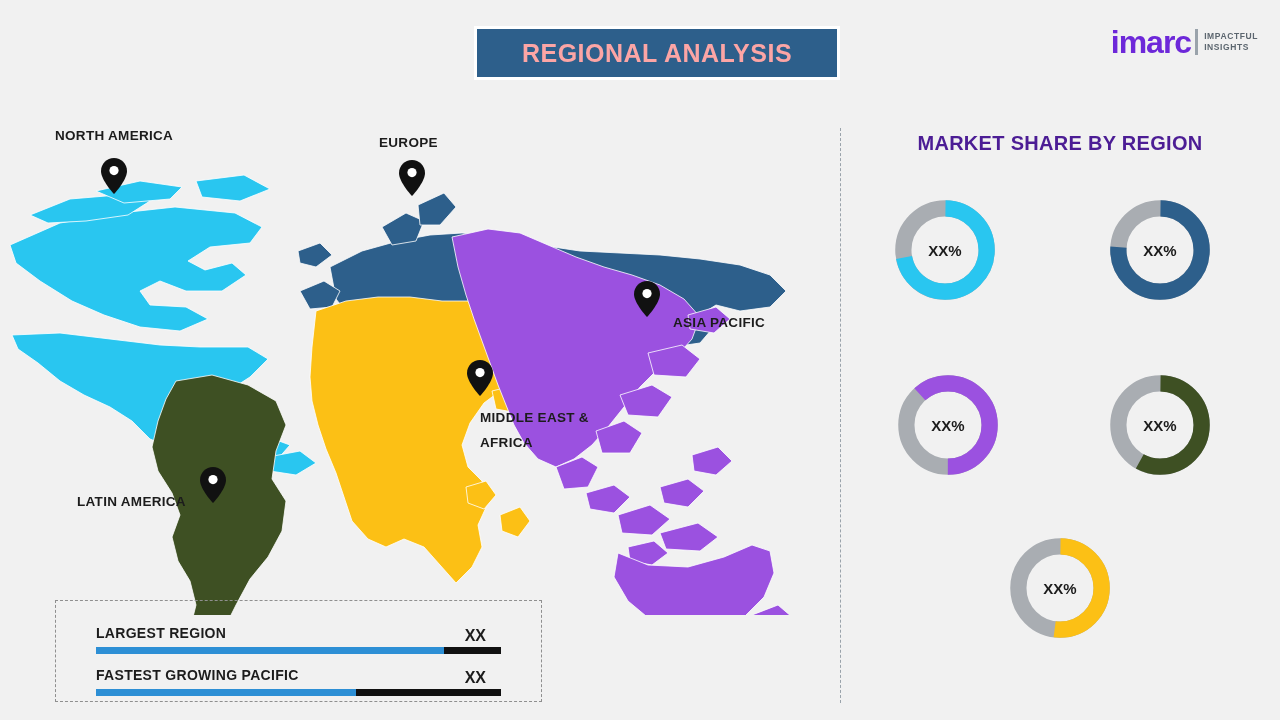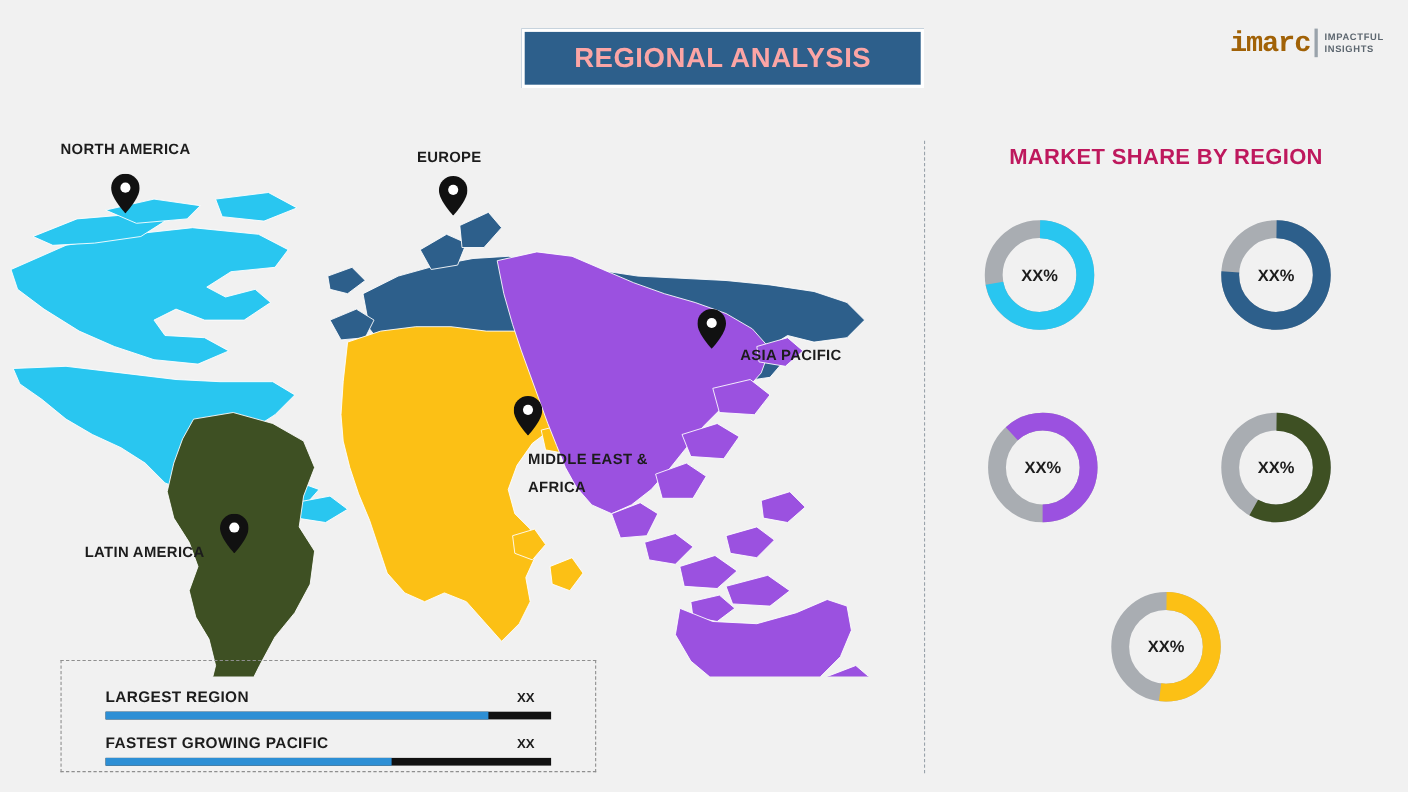--- a/index.html
+++ b/index.html
@@ -19,21 +19,21 @@
     display:flex;align-items:center;justify-content:center;
   }
   .title-bar span{
     color:#fca5a5;font-size:25px;font-weight:bold;letter-spacing:.5px;
   }
   
   .logo{
     position:absolute;right:22px;top:26px;display:flex;align-items:center;
   }
   .logo .word{
-    font-size:26px;font-weight:bold;color:#a16207;letter-spacing:-1px;line-height:1;font-family:Liberation Mono, monospace;
+    font-size:32px;font-weight:bold;color:#6d28d9;letter-spacing:-1px;line-height:1;
   }
   .logo .bar{
     width:3px;height:26px;background:#9aa3ab;margin:0 6px 0 4px;
   }
   .logo .tag{
     font-size:8.5px;color:#5c666f;line-height:11px;font-weight:bold;letter-spacing:.6px;
   }
   
   .v-divider{
     position:absolute;left:840px;top:128px;height:575px;
@@ -52,32 +52,32 @@
   
   .legend{
     position:absolute;left:55px;top:600px;width:485px;height:100px;
     border:1px dashed #8f8f8f;background:transparent;
   }
   .legend-row{position:absolute;left:40px;width:405px;}
   .legend-row .lab{
     position:absolute;left:0;top:0;font-size:14px;font-weight:bold;color:#1c1c1c;letter-spacing:.3px;
   }
   .legend-row .val{
-    position:absolute;right:15px;top:2px;font-size:12px;font-weight:bold;color:#1c1c1c;
+    position:absolute;right:15px;top:2px;font-size:16px;font-weight:bold;color:#1c1c1c;
   }
   .legend-row .track{
     position:absolute;left:0;top:22px;width:405px;height:7px;background:#111111;
   }
   .legend-row .fill{
     position:absolute;left:0;top:22px;height:7px;background:#2d8fd5;
   }
   
   .panel-title{
     position:absolute;left:840px;top:132px;width:440px;text-align:center;
-    font-size:20px;font-weight:bold;color:#be185d;letter-spacing:.3px;
+    font-size:20px;font-weight:bold;color:#4c1d95;letter-spacing:.3px;
   }
   .donut{position:absolute;width:110px;height:110px;}
   .donut svg{position:absolute;left:0;top:0;}
   .donut .lbl{
     position:absolute;left:0;top:0;width:110px;height:110px;
     display:flex;align-items:center;justify-content:center;
     font-size:15px;font-weight:bold;color:#1c1c1c;
   }
 </style>
 </head>

